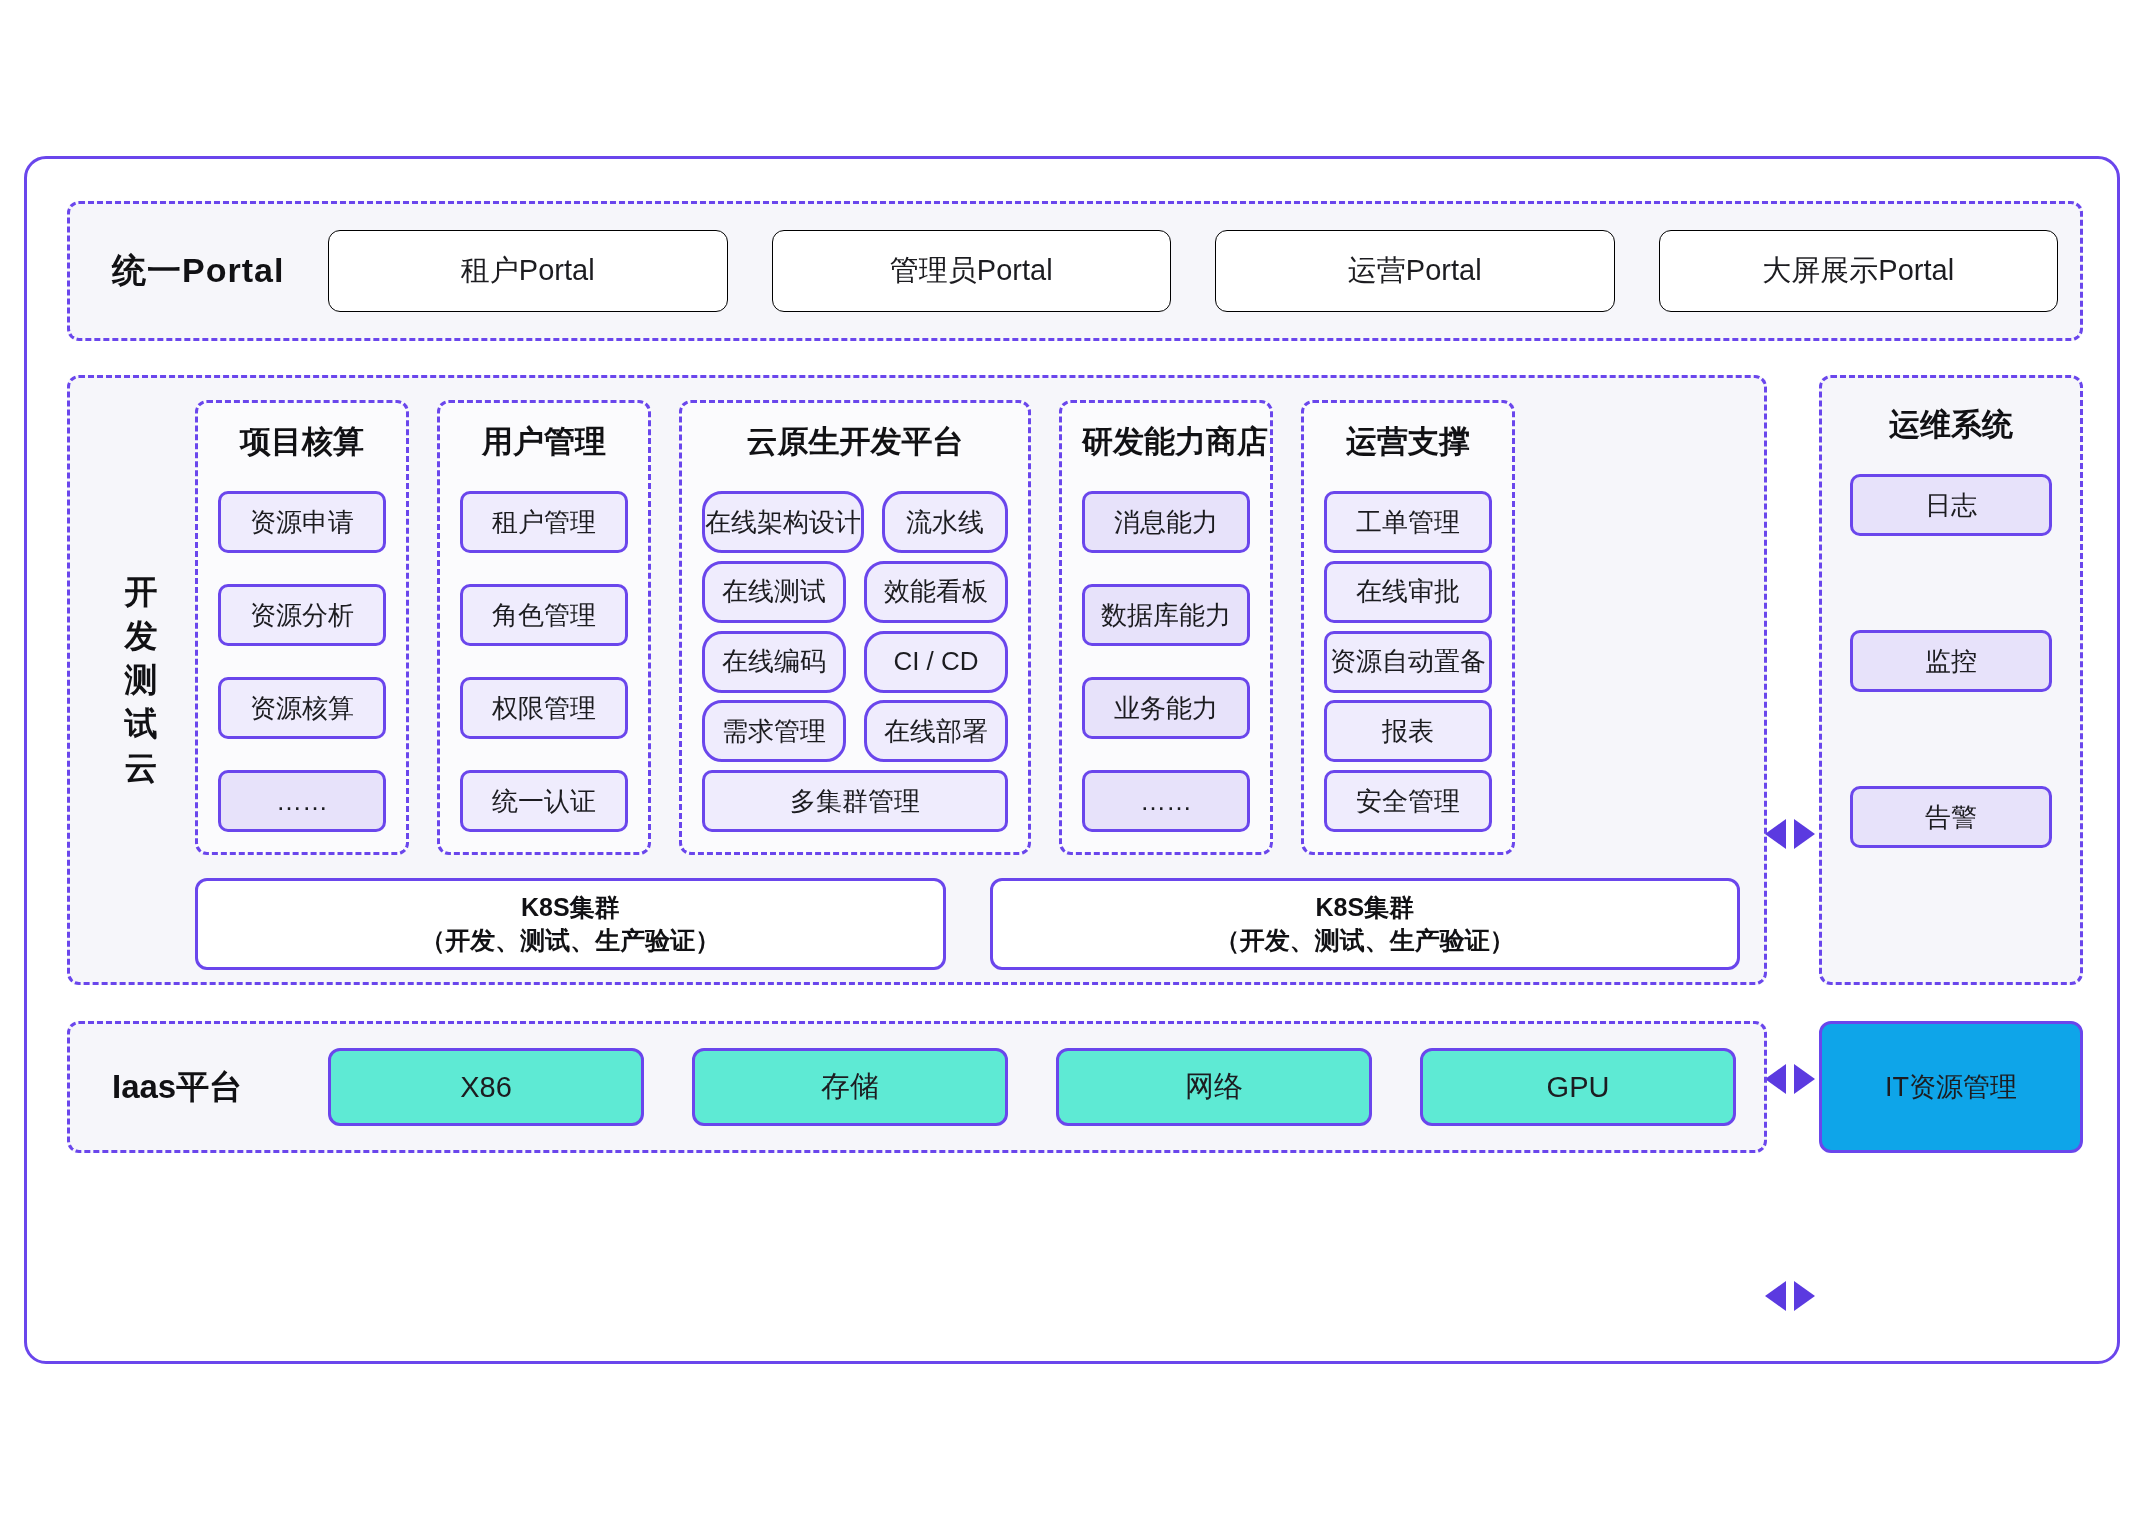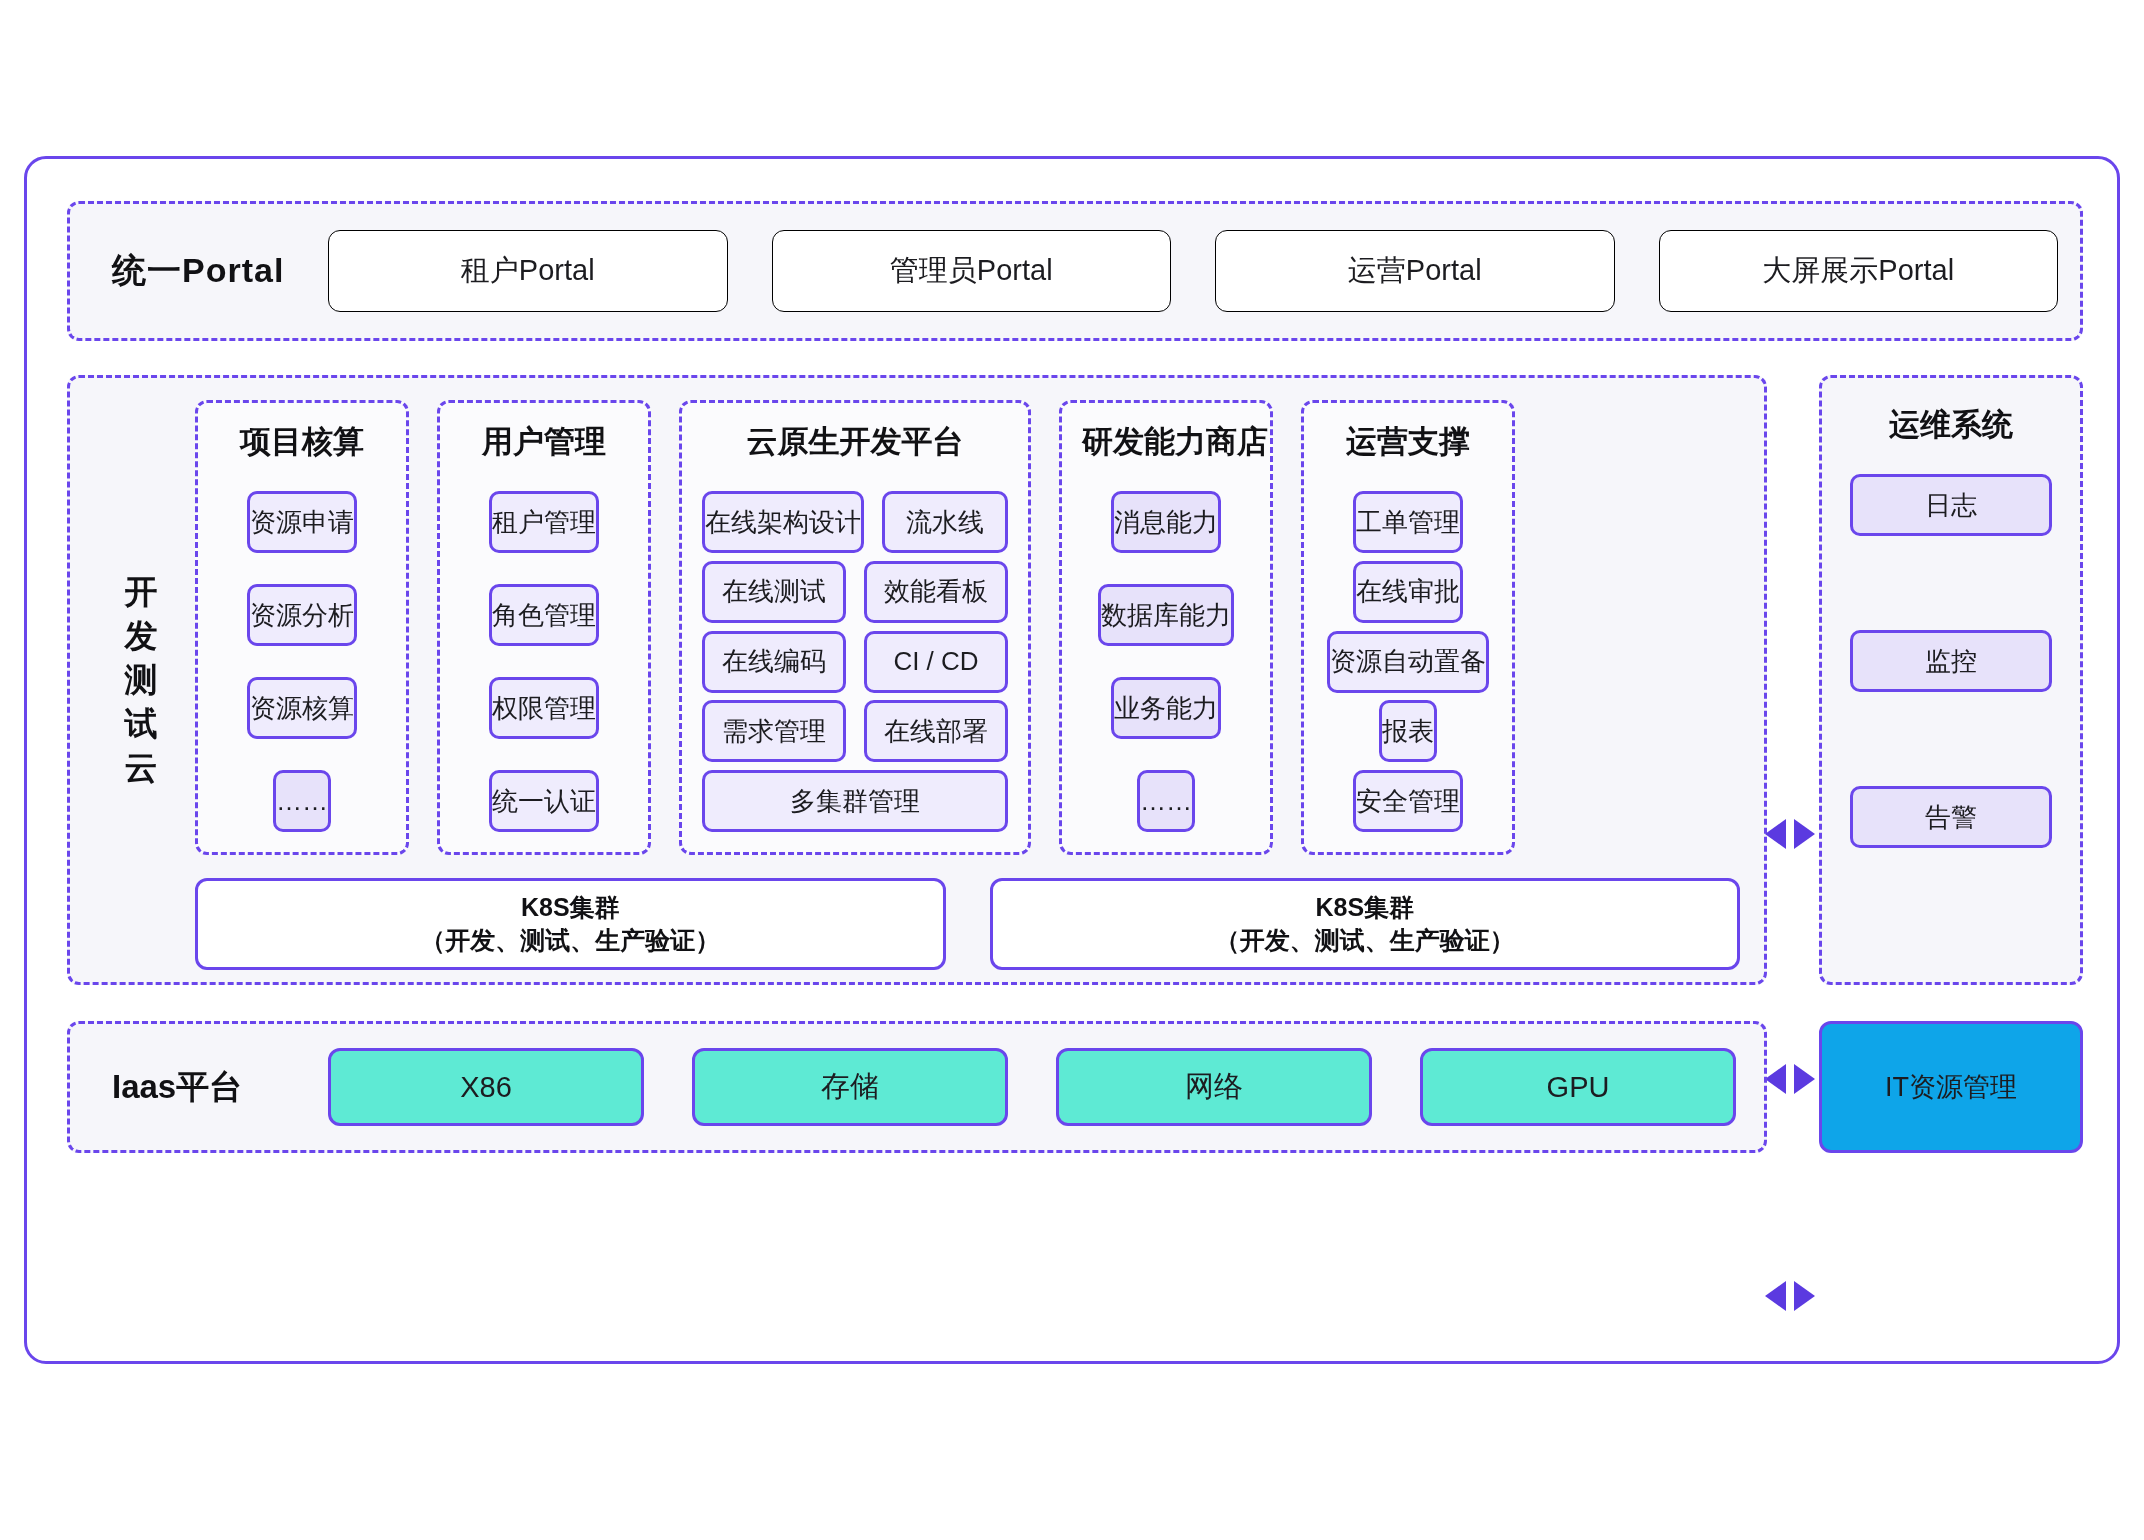--- a/index.html
+++ b/index.html
@@ -126,21 +126,20 @@
     font-weight: bold;
     color: #111114;
     margin-bottom: 28px;
     white-space: nowrap;
   }
   .group-body {
     flex: 1;
     display: flex;
     flex-direction: column;
     justify-content: space-between;
-    align-items: center;
   }
 
   .chip {
     box-sizing: border-box;
     border: 3px solid #6a46ec;
     border-radius: 10px;
     background: #efecfd;
     display: flex;
     align-items: center;
     justify-content: center;
@@ -161,21 +160,21 @@
   .cloud-grid {
     flex: 1;
     display: flex;
     flex-direction: column;
     justify-content: space-between;
   }
   .cloud-row {
     display: flex;
     gap: 18px;
   }
-  .cloud-row .chip { flex: 1; }
+  .cloud-row .chip { flex: 1; border-radius: 20px; }
   .cloud-wide { width: 100%; }
 
   
   .k8s-row {
     position: absolute;
     left: 125px;
     top: 500px;
     width: 1545px;
     height: 92px;
     display: flex;

